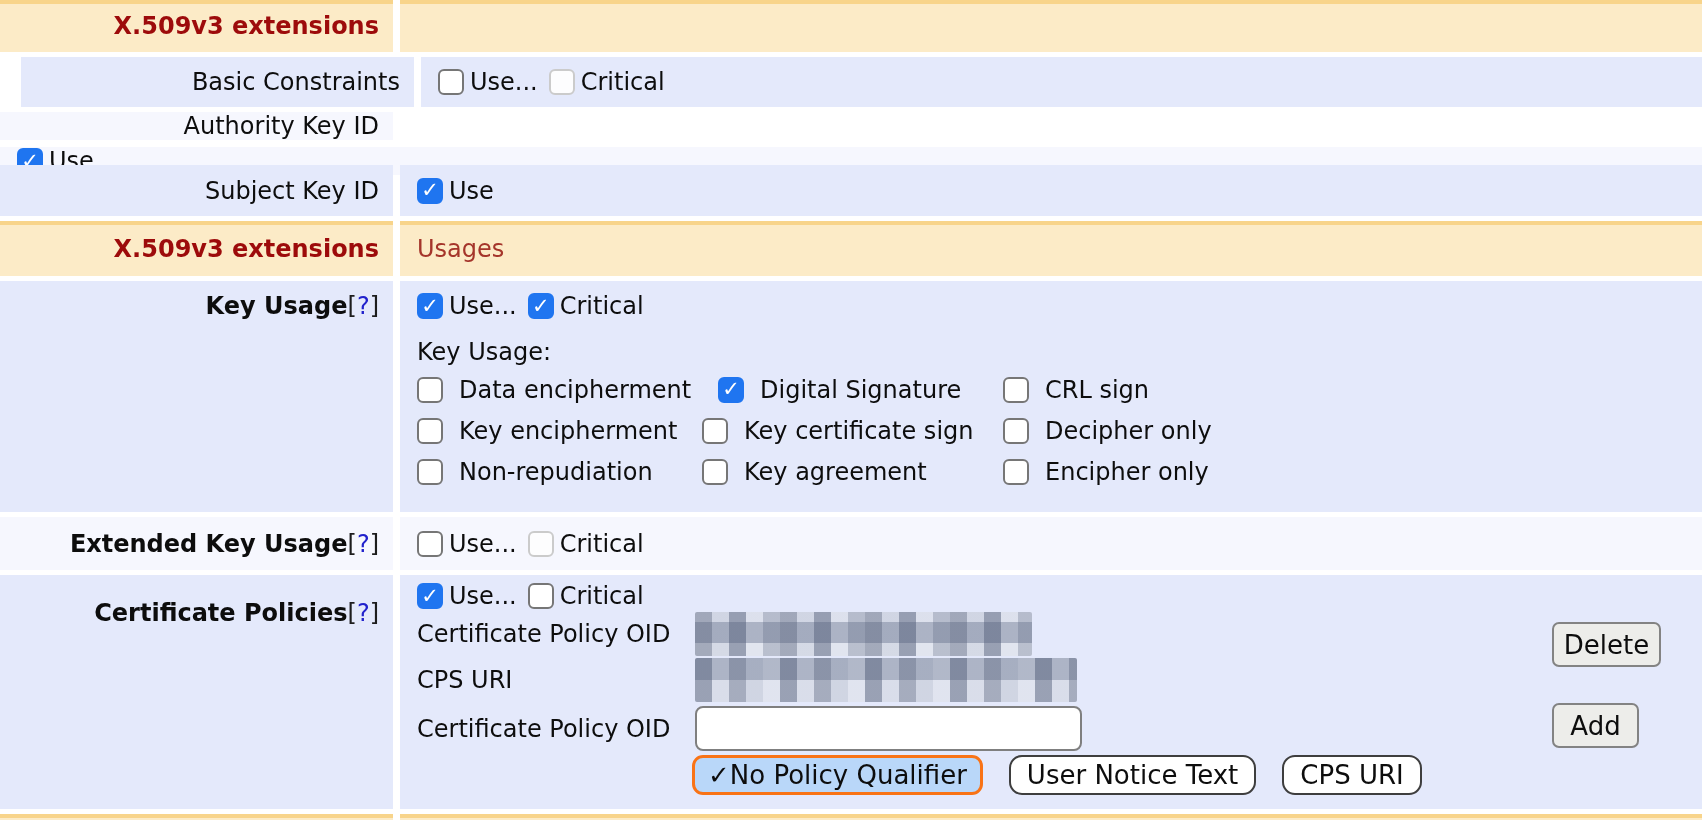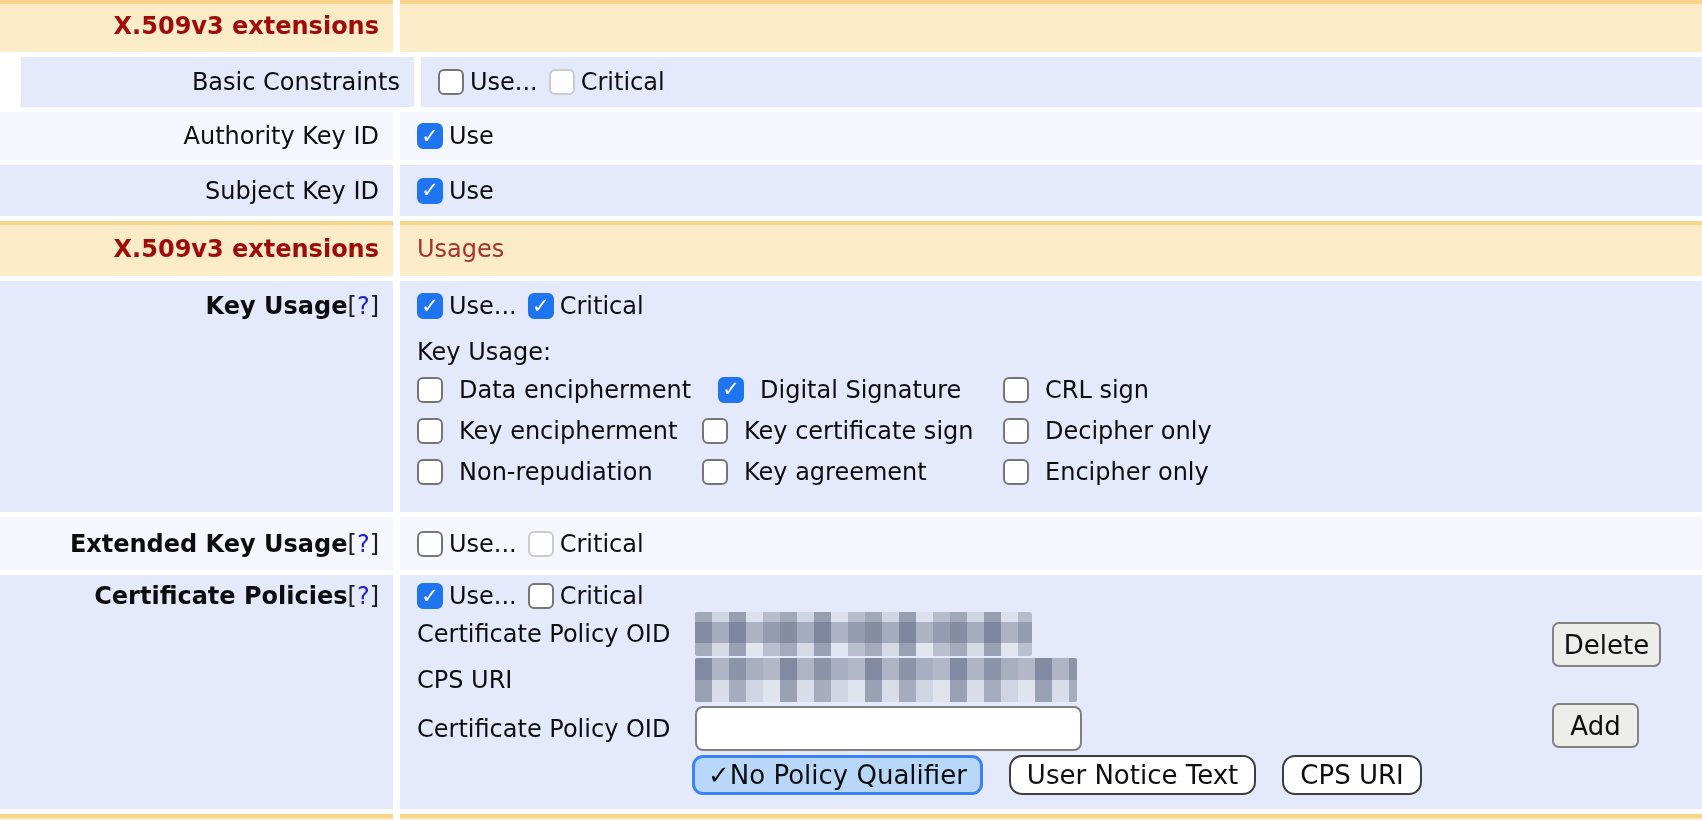--- a/index.html
+++ b/index.html
@@ -14,21 +14,21 @@
   .cl { width:393px; display:flex; align-items:center; justify-content:flex-end;
         padding-right:14px; text-align:right; }
   .cr { flex:1 1 auto; display:flex; align-items:center; padding-left:17px; }
   
   .tan  { background:linear-gradient(#f8d48a 0 4px, #fcebc7 4px); }
   .lav  { background:#e4e9fb; }
   .lit  { background:#f6f7fe; }
   
   .h1  { height:52px; }
   .rbc { height:50px;margin-left:21px; }
-  .rak { height:48px; }
+  .rak { height:48px;flex-direction:column; }
   .rsk { height:51px; }
   .h2  { height:55px; }
   .rku { height:231px; }
   .rek { height:53px; }
   .rcp { height:234px; }
   .h3  { flex:1 1 auto; }
   .hdr-text { font-weight:bold; color:#9d0b0b; }
   .usages { color:#a5352b; }
   .lbl-bold { font-weight:bold; }
   .help { font-weight:normal; color:#1d1d1d; }
@@ -68,21 +68,21 @@
         rgba(110,120,144,.55) 34px 51px, rgba(150,160,182,.3) 51px 68px, rgba(190,196,212,.2) 68px 85px),
       linear-gradient(#aeb5c6 0 22px, #e9ecf6 22px 44px); }
   .input-line { display:flex; align-items:center; margin-top:3px; height:45px; }
   .text-input { width:387px; height:45px; background:#ffffff; border:2px solid #7f7f7f;
                 border-radius:8px; font-family:"DejaVu Sans", sans-serif; font-size:24px;
                 padding:0 10px; outline:none; }
   .btn-line { display:flex; align-items:center; gap:26px; margin-top:4px; margin-left:275px; height:40px; }
   .pill { height:40px; display:flex; align-items:center; font-size:26px; color:#0d0d0d;
           font-family:"DejaVu Sans", sans-serif; background:#ffffff; border:2px solid #3e3e3e;
           border-radius:13px; padding:0 16px; cursor:pointer; }
-  .pill.selected { background:#b9d7f9; border:3px solid #3b82f6; border-radius:11px; padding:0 13px; }
+  .pill.selected { background:#b9d7f9; border:3px solid #f97316; border-radius:11px; padding:0 13px; }
   .gray-btn { position:absolute; height:45px; background:#ededea; border:2px solid #838383;
               border-radius:7px; font-size:26px; font-family:"DejaVu Sans", sans-serif;
               color:#0d0d0d; display:flex; align-items:center; justify-content:center; cursor:pointer; }
   .btn-delete { top:47px; left:1135px; width:109px; }
   .btn-add { top:128px; left:1135px; width:87px; }
 </style>
 </head>
 <body>
 
 <div class="tbl">
@@ -190,21 +190,21 @@
     </div>
     <div class="cr lit">
       <span class="cb"></span>
       <span class="cbl">Use...</span>
       <span class="cb dis gap2"></span>
       <span class="cbl">Critical</span>
     </div>
   </div>
 
   <div class="row rcp">
-    <div class="cl lav" style="align-items:flex-start; padding-top:7px;">
+    <div class="cl lav" style="align-items:flex-start; padding-top:24px;">
       <span><span class="lbl-bold">Certificate Policies</span><span class="help">[<span class="q">?</span>]</span></span>
     </div>
     <div class="cr lav" style="align-items:flex-start;">
       <div class="cp-wrap">
         <div class="useline">
           <span class="cb on"></span>
           <span class="cbl">Use...</span>
           <span class="cb gap2"></span>
           <span class="cbl">Critical</span>
         </div>

